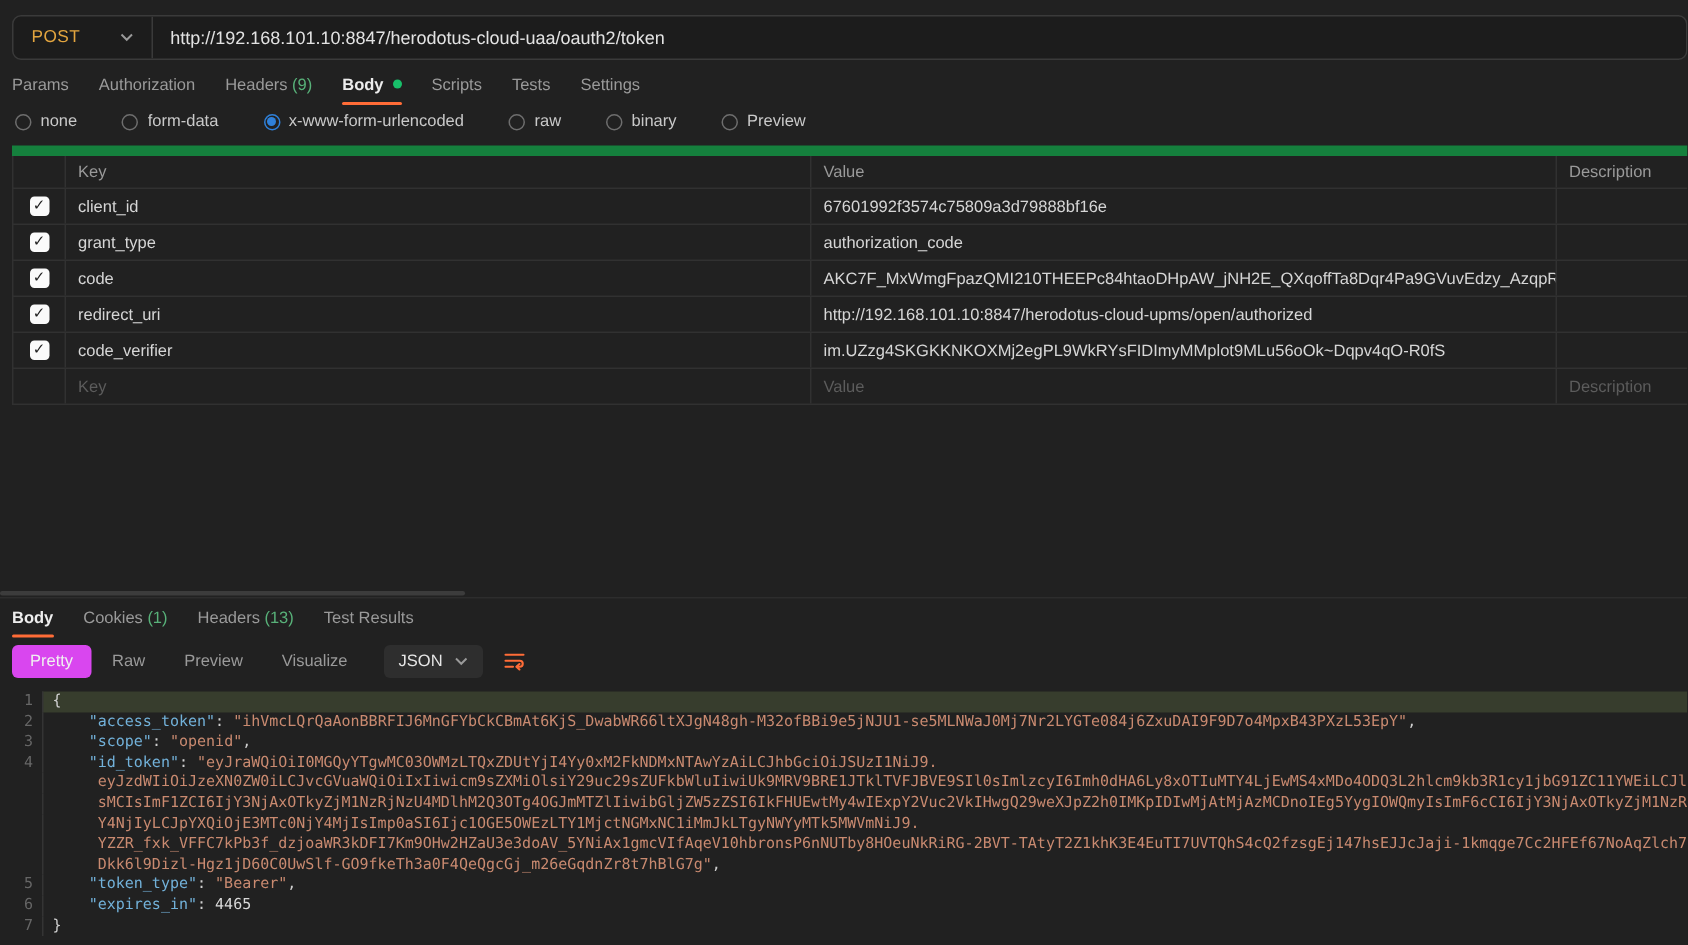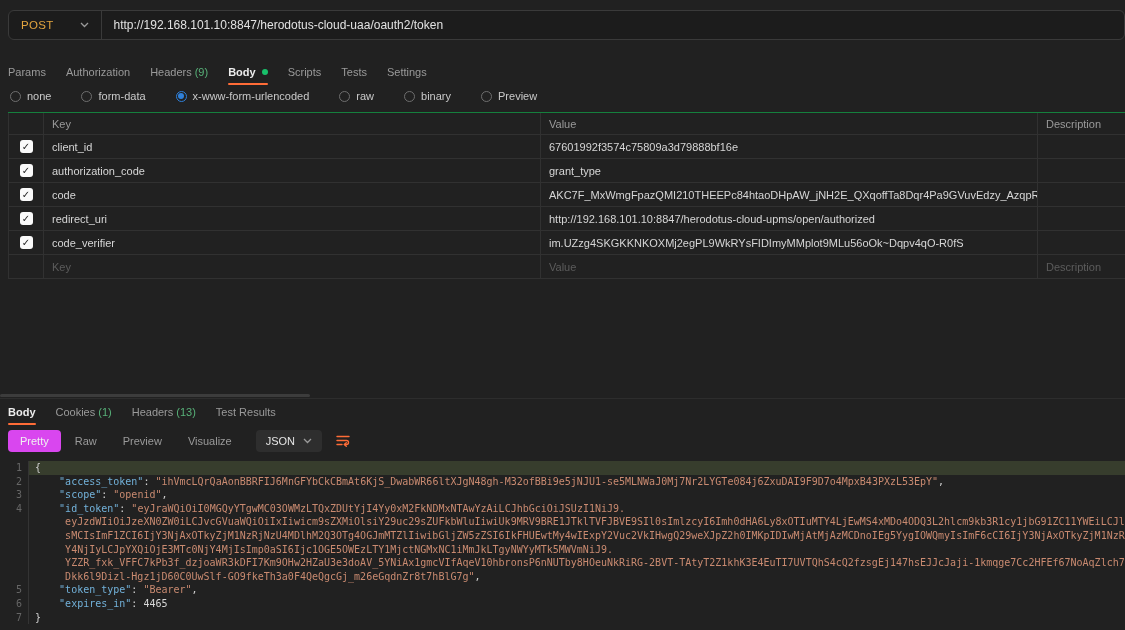--- a/index.html
+++ b/index.html
@@ -16,40 +16,40 @@
   .url-row{padding:10px 0 0 8px}
   .url-bar{height:30px;display:flex;align-items:center;background:#1c1c1c;
            border:1px solid #3a3a3a;border-radius:6px;overflow:hidden}
   .method{display:flex;align-items:center;padding:0 12px;height:100%;cursor:pointer}
   .method-label{color:var(--method-post);font-weight:400;font-size:11.5px;letter-spacing:.3px}
   .method .chev{margin-left:26px}
   .vsep{width:1px;height:100%;background:#3a3a3a}
   .url{padding-left:12px;font-size:12px;color:#e2e2e2;white-space:nowrap}
 
   
-  .tabs{display:flex;padding-left:8px;font-size:11px;color:#9a9a9a;margin-top:21px}
+  .tabs{display:flex;padding-left:8px;font-size:11px;color:#9a9a9a;margin-top:6px}
   .tab{position:relative;padding:5px 0 7px;margin-right:20px;cursor:pointer;white-space:nowrap}
   .tab.active{color:#ededed;font-weight:700}
   .tab.active::after{content:'';position:absolute;left:0;right:0;bottom:0;height:2px;
                      background:var(--accent-orange);border-radius:1px}
   .tab-count{color:var(--count-green);margin-left:3px}
   .tab-dot{display:inline-block;width:6px;height:6px;border-radius:50%;
            background:var(--dot-green);margin-left:6px;vertical-align:1px}
 
   
   .modes{display:flex;align-items:center;padding:5px 0 10px 10px;gap:30px;
          font-size:11px;color:#c9c9c9}
   .mode{display:flex;align-items:center;cursor:pointer}
   .radio{width:11px;height:11px;border:1px solid #6e6e6e;border-radius:50%;
          display:inline-block;margin-right:6px;position:relative}
   .radio.on{border-color:var(--radio-blue)}
   .radio.on::after{content:'';position:absolute;inset:1.5px;background:var(--radio-blue);border-radius:50%}
 
   
-  .ptable{margin-left:8px;border-top:1px solid #15803d;font-size:11px}
+  .ptable{margin-left:8px;border-top:7px solid #15803d;font-size:11px}
   .trow{display:flex;border-bottom:1px solid #313131;border-left:1px solid #313131;
         height:24px;align-items:center}
   .trow.thead{height:22px;color:#9a9a9a}
   .cell{padding:0 8px;white-space:nowrap;overflow:hidden;height:100%;display:flex;align-items:center}
   .c-check{width:34px;justify-content:center;padding:0;flex-shrink:0}
   .c-key{width:497px;border-left:1px solid #313131;flex-shrink:0}
   .c-value{width:497px;border-left:1px solid #313131;flex-shrink:0}
   .c-desc{flex:1;border-left:1px solid #313131}
   .checkbox{width:13px;height:13px;background:#fafafa;border-radius:3px;color:#1d1d1d;
             font-size:10px;line-height:13px;text-align:center;font-weight:700;cursor:pointer;
@@ -150,22 +150,22 @@
           <span class="checkbox checked">✓</span>
         </div>
         <div class="cell c-key">client_id</div>
         <div class="cell c-value">67601992f3574c75809a3d79888bf16e</div>
         <div class="cell c-desc"></div>
       </div>
       <div class="trow">
         <div class="cell c-check">
           <span class="checkbox checked">✓</span>
         </div>
+        <div class="cell c-key">grant_type</div>
         <div class="cell c-value">authorization_code</div>
-        <div class="cell c-key">grant_type</div>
         <div class="cell c-desc"></div>
       </div>
       <div class="trow">
         <div class="cell c-check">
           <span class="checkbox checked">✓</span>
         </div>
         <div class="cell c-key">code</div>
         <div class="cell c-value">AKC7F_MxWmgFpazQMI210THEEPc84htaoDHpAW_jNH2E_QXqoffTa8Dqr4Pa9GVuvEdzy_AzqpRqsCHrBck7IxrBwja...</div>
         <div class="cell c-desc"></div>
       </div>

